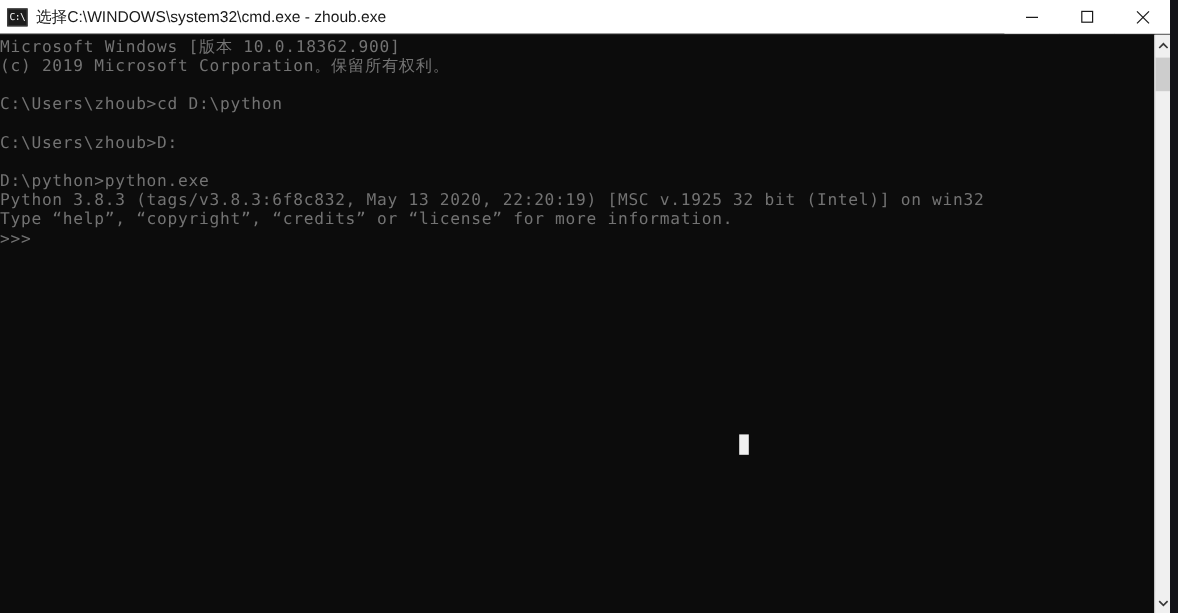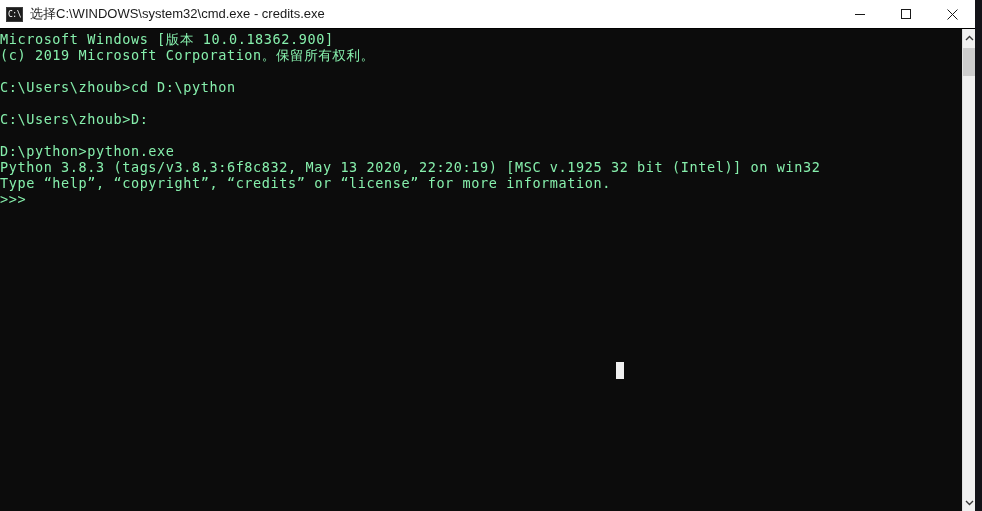--- a/index.html
+++ b/index.html
@@ -103,21 +103,21 @@
   }
   .console-text {
     position: absolute;
     left: 0px;
     top: 2px;
     margin: 0;
     padding: 0;
     font-family: "DejaVu Sans Mono", monospace;
     font-size: 13.5px;
     line-height: 16px;
-    color: #86efac;
+    color: #737373;
     white-space: pre;
     letter-spacing: 0.6px;
   }
   .cursor-block {
     position: absolute;
     left: 616px;
     top: 333px;
     width: 8px;
     height: 17px;
     background: #f0f0f0;
@@ -179,21 +179,21 @@
 <body>
 
 <div id="app">
 
   <div class="window">
 
     <div class="titlebar">
       <div class="title-icon">
         <span class="glyph">C:\</span>
       </div>
-      <div class="title-text">选择C:\WINDOWS\system32\cmd.exe - credits.exe</div>
+      <div class="title-text">选择C:\WINDOWS\system32\cmd.exe - zhoub.exe</div>
 
       <div class="win-controls">
         <div class="win-btn">
           <span>
             <svg width="12" height="12" viewBox="0 0 12 12">
               <line x1="1" y1="6.5" x2="11" y2="6.5" stroke="#1a1a1a" stroke-width="1"></line>
             </svg>
           </span>
         </div>
         <div class="win-btn">

